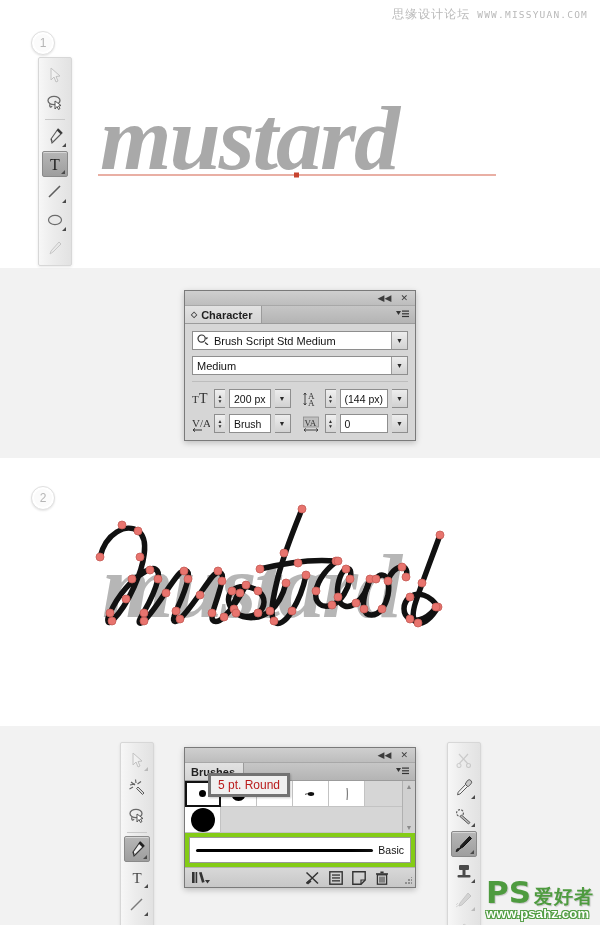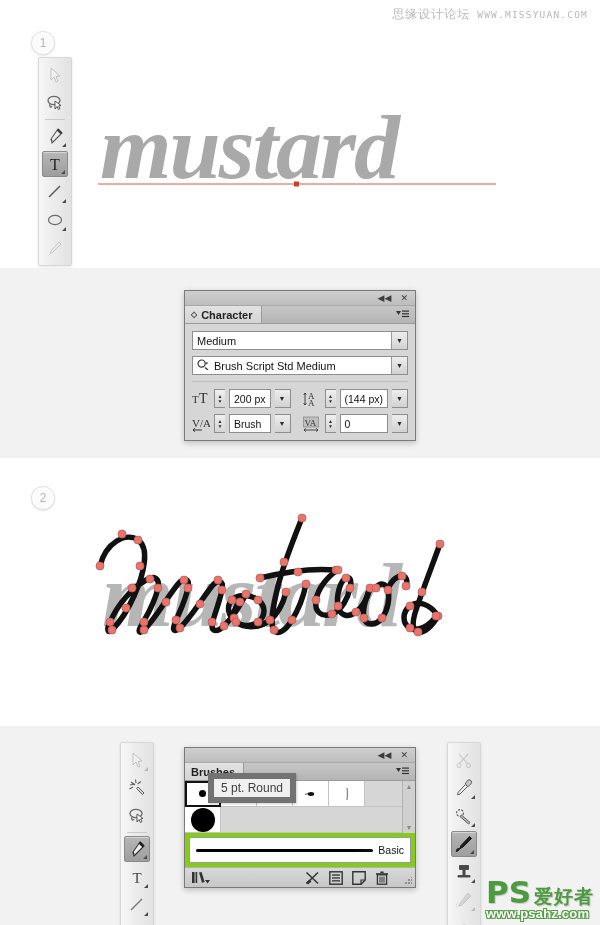--- a/index.html
+++ b/index.html
@@ -63,21 +63,21 @@
   .tool .corner {
     position:absolute; right:2px; bottom:2px;
     width:0; height:0;
     border-left:4px solid transparent;
     border-bottom:4px solid #4a4a4a;
   }
   .tool svg { display:block; }
   .tool-divider { width:20px; height:1px; background:#c9c9c9; margin:2px 0; }
 
   
-  .art { position:absolute;margin-top:9px; }
+  .art { position:absolute; }
   .art svg { display:block; }
 
   
   .panel {
     position:absolute;
     background:#d6d6d6;
     border:1px solid #7a7a7a;
     box-shadow:0 2px 6px rgba(0,0,0,.22);
     font-size:11px; color:#1b1b1b;
   }
@@ -217,23 +217,23 @@
       radial-gradient(circle 0.8px at 8px 6px,#8f8f8f 99%,transparent 0),
       radial-gradient(circle 0.8px at 5px 3px,#8f8f8f 99%,transparent 0),
       radial-gradient(circle 0.8px at 8px 3px,#8f8f8f 99%,transparent 0),
       radial-gradient(circle 0.8px at 8px 0px,#8f8f8f 99%,transparent 0);
   }
 
   
   .tooltip {
     position:absolute;
     background:#f0f0f0;
-    border:6px solid #737373;
+    border:3px solid #737373;
     padding:2px 7px;
-    font-size:12px; color:#404040;
+    font-size:12px; color:#b91c1c;
     box-shadow:1px 1px 2px rgba(0,0,0,.2);
     white-space:nowrap;
     z-index:40;
   }
 
   
   .ps-logo {
     position:absolute; right:6px; bottom:4px;
     text-align:left; user-select:none;
   }
@@ -342,41 +342,41 @@
         <svg width="13" height="9" viewBox="0 0 13 9">
             <path d="M0 1 L5 1 L2.5 5 Z" fill="#333"></path>
             <rect x="6" y="0.5" width="7" height="1.2" fill="#333"></rect>
             <rect x="6" y="3.2" width="7" height="1.2" fill="#333"></rect>
             <rect x="6" y="5.9" width="7" height="1.2" fill="#333"></rect>
           </svg>
       </div>
     </div>
 
     <div class="panel-body">
-
-      <div class="char-row">
-        <div class="combo">
-          <div class="combo-inner">
-            <span>Medium</span>
-          </div>
-          <div class="combo-arrow">▼</div>
-        </div>
-      </div>
 
       <div class="char-row">
         <div class="combo">
           <div class="combo-inner">
             <span>
               <svg width="13" height="11" viewBox="0 0 13 11">
                   <circle cx="4.6" cy="4.6" r="3.6" fill="none" stroke="#333" stroke-width="1.2"></circle>
                   <path d="M8 8.5 L11 11" stroke="#333" stroke-width="1.2"></path>
                   <path d="M8.2 3.4 L11.2 3.4 L9.7 5.4 Z" fill="#333"></path>
                 </svg>
             </span>
             <span>Brush Script Std Medium</span>
+          </div>
+          <div class="combo-arrow">▼</div>
+        </div>
+      </div>
+
+      <div class="char-row">
+        <div class="combo">
+          <div class="combo-inner">
+            <span>Medium</span>
           </div>
           <div class="combo-arrow">▼</div>
         </div>
       </div>
 
       <div class="char-divider"></div>
 
       <div class="field-grid">
         <div class="field-col">
 

